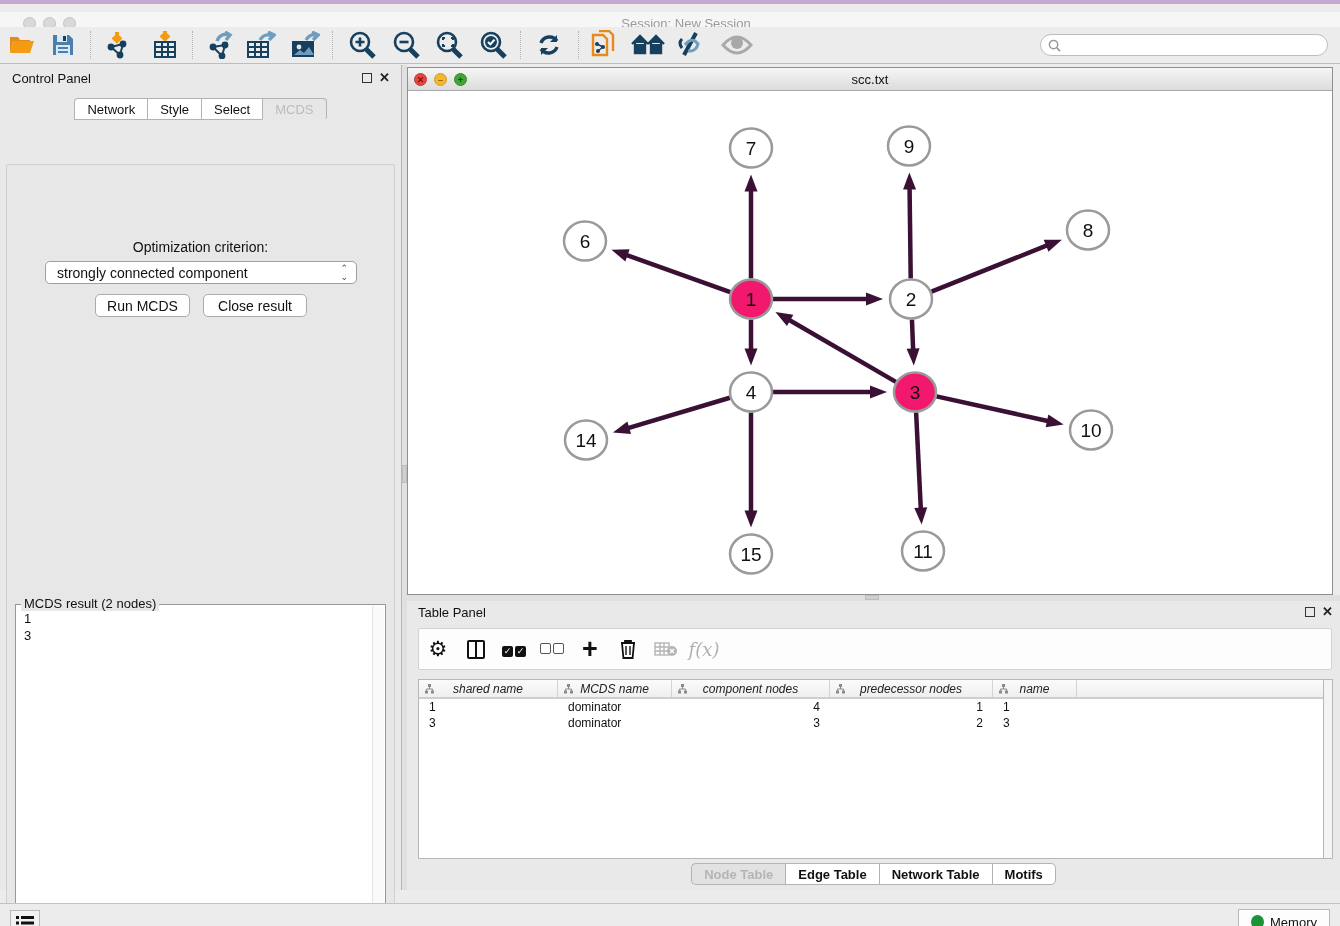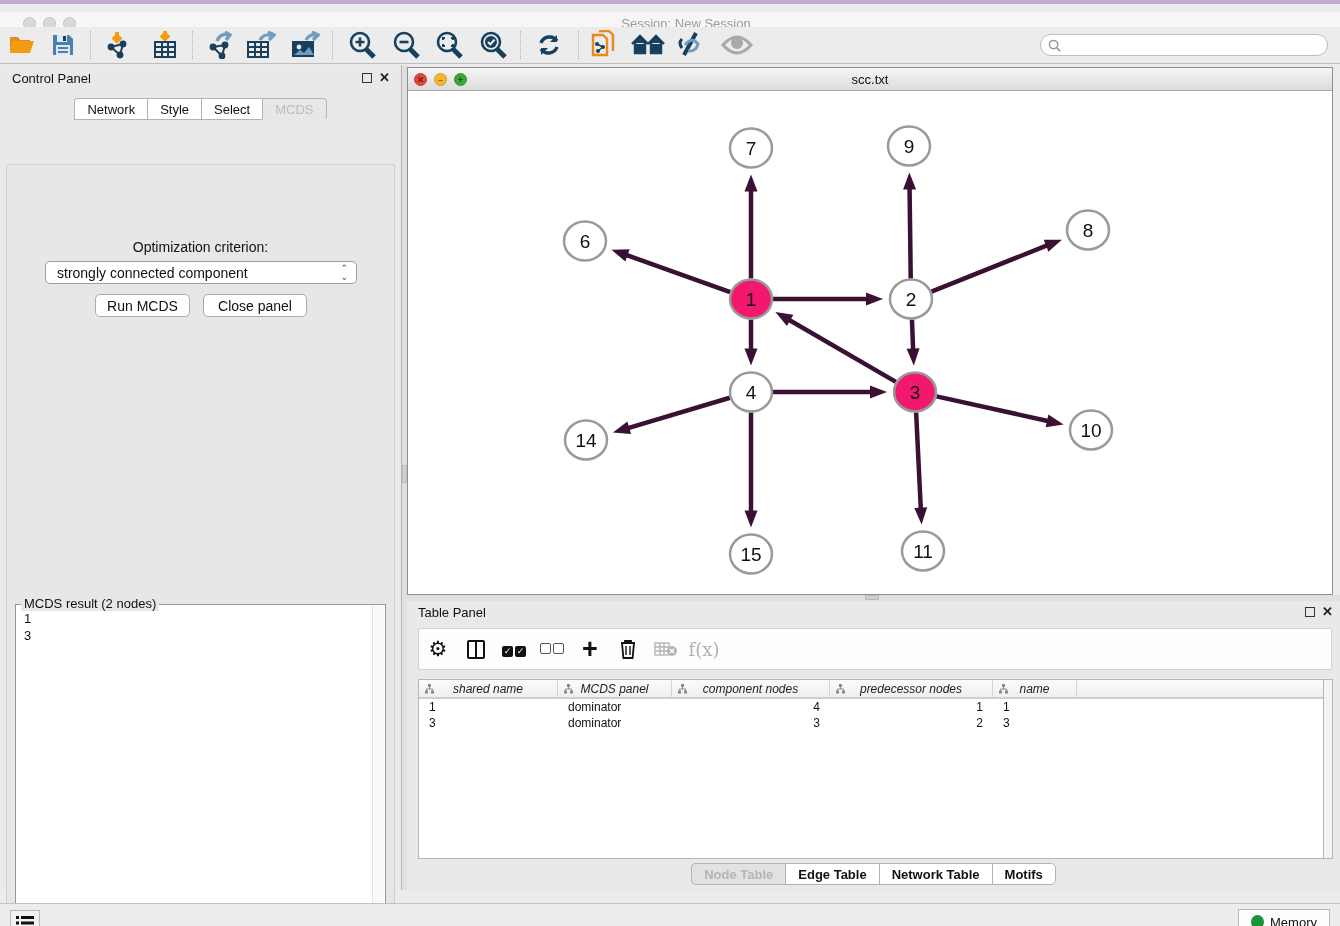--- a/index.html
+++ b/index.html
@@ -61,21 +61,21 @@
   .tpanel-hdr .t { position:absolute; left:11px; top:4px; font-size:13px; color:#111; }
   .ttoolbar { position:absolute; top:27px; left:11px; width:914px; height:42px; background:#fdfdfd; border:1px solid #d2d2d2; border-radius:2px; display:flex; align-items:center; gap:0; }
   .tt-item { width:38px; display:flex; align-items:center; justify-content:center; }
   .gear { font-size:21px; color:#111; }
   .colicon { width:18px; height:19px; border:2px solid #111; border-radius:2px; position:relative; }
   .colicon::after { content:""; position:absolute; left:6px; top:0; width:2px; height:15px; background:#111; }
   .cb { display:inline-block; width:11px; height:11px; border-radius:2px; margin:0 1px; }
   .cb.on { background:#111; color:#fff; font-size:9px; line-height:11px; text-align:center; }
   .cb.off { background:#fff; border:1.5px solid #555; }
   .plus { font-size:27px; font-weight:bold; color:#111; line-height:20px; }
-  .fx { font-family:"DejaVu Serif", serif; font-size:18px; color:#b0b0b0; }
+  .fx { font-family:"DejaVu Serif", serif; font-style:italic; font-size:18px; color:#b0b0b0; }
   .dtable { position:absolute; top:78px; left:11px; width:906px; height:180px; background:#fff; border:1px solid #b7b7b7; }
   .dt-scroll { position:absolute; top:78px; left:917px; width:9px; height:180px; background:#f4f4f4; border:1px solid #b7b7b7; border-left:none; }
   .dt-hrow { display:flex; height:19px; background:linear-gradient(#fbfbfb,#efefef); border-bottom:2px solid #cfcfcf;font-style:italic; }
   .dt-hcell { font-size:12px; color:#222; border-right:1px solid #d4d4d4; display:flex; align-items:center; justify-content:center; gap:5px; position:relative; }
   .dt-hcell svg { position:absolute; left:6px; top:4px; }
   .dt-row { display:flex; height:16px; }
   .dt-cell { font-size:12px; color:#111; padding:1px 10px 0 10px; overflow:hidden; }
   .dt-cell.left { text-align:left; } .dt-cell.right { text-align:right; }
   .ttabs { position:absolute; top:262px; left:0; width:100%; display:flex; justify-content:center; }
   .ttab { height:22px; padding:3px 12px 0 12px; font-size:13px; font-weight:bold; color:#111; background:#fff; border:1px solid #b3b3b3; border-right:none; }
@@ -257,21 +257,21 @@
     <div class="cp-body">
       <div class="opt-label">Optimization criterion:</div>
       <div class="dropdown">
         <span>strongly connected component</span>
         <span class="dd-chevrons">⌃<br>⌄</span>
       </div>
       <div class="cp-btn" style="left:88px; width:95px;">
           <span>Run MCDS</span>
         </div>
       <div class="cp-btn" style="left:196px; width:104px;">
-          <span>Close panel</span>
+          <span>Close result</span>
         </div>
       <div class="groupbox">
         <span class="legend">MCDS result (2 nodes)</span>
         <div class="gb-lines" id="result-lines">1
 3</div>
         <div class="gb-scroll"></div>
       </div>
     </div>
   </div>
 
@@ -404,21 +404,21 @@
           </div>
           <div class="dt-hcell" style="width: 114px;">
             <svg width="9" height="10" viewBox="0 0 9 10">
               <g fill="#8a8a8a">
                 <rect x="3" y="0" width="3" height="3"></rect>
                 <rect x="0" y="6.5" width="3" height="3"></rect>
                 <rect x="6" y="6.5" width="3" height="3"></rect>
               </g>
               <path d="M4.5 3 v2 M1.5 6.5 v-1.5 h6 v1.5" stroke="#8a8a8a" fill="none"></path>
             </svg>
-            <span>MCDS panel</span>
+            <span>MCDS name</span>
           </div>
           <div class="dt-hcell" style="width: 158px;">
             <svg width="9" height="10" viewBox="0 0 9 10">
               <g fill="#8a8a8a">
                 <rect x="3" y="0" width="3" height="3"></rect>
                 <rect x="0" y="6.5" width="3" height="3"></rect>
                 <rect x="6" y="6.5" width="3" height="3"></rect>
               </g>
               <path d="M4.5 3 v2 M1.5 6.5 v-1.5 h6 v1.5" stroke="#8a8a8a" fill="none"></path>
             </svg>

